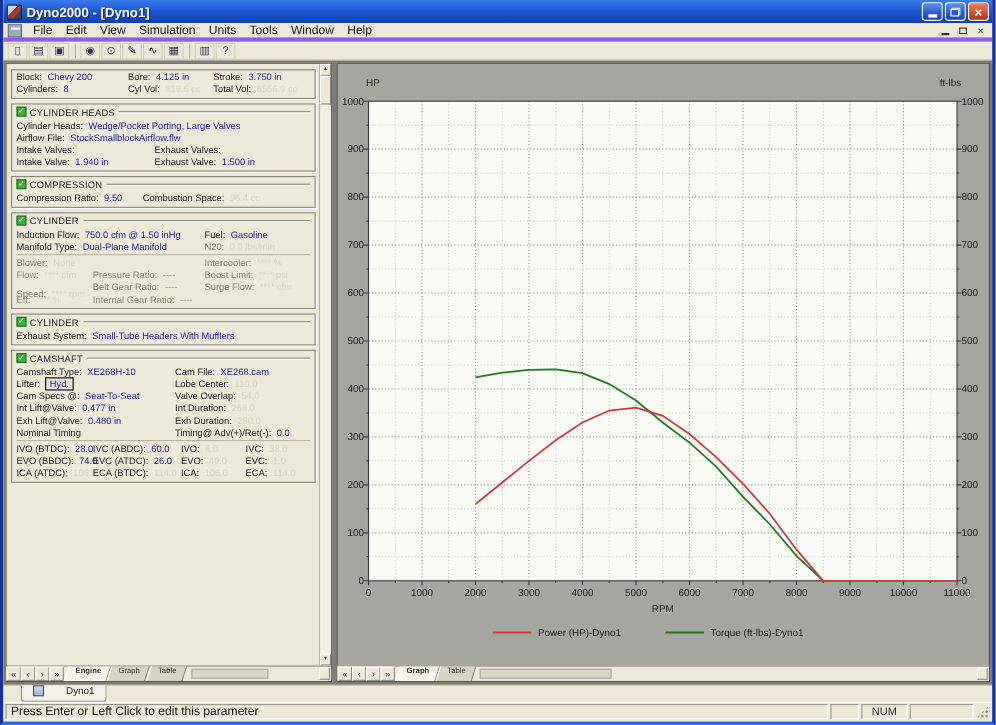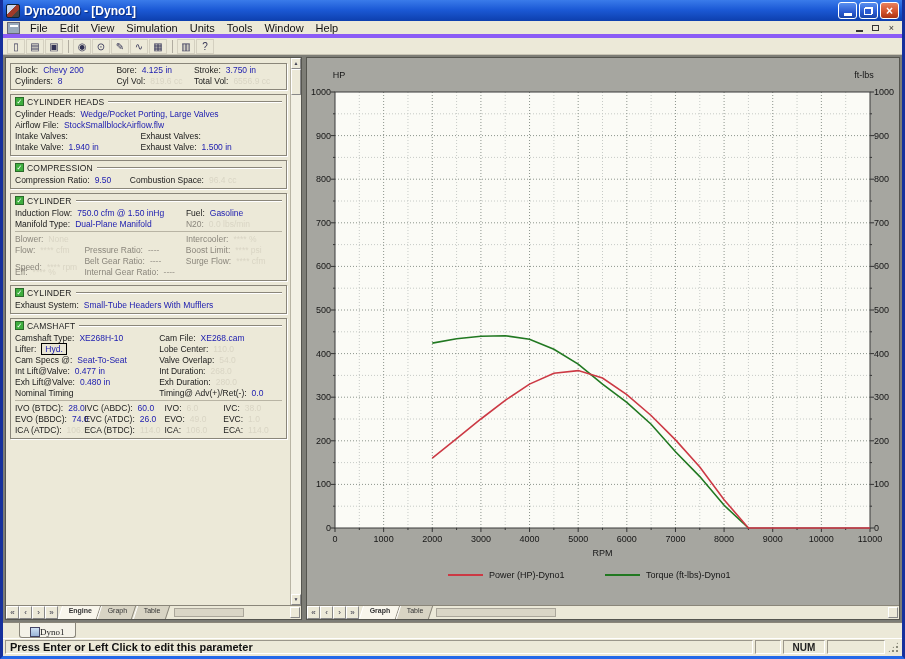--- a/index.html
+++ b/index.html
@@ -73,25 +73,25 @@
   .tabstrip { height:14px; background:#ece9d8; border-top:1px solid #8a867a; display:flex; align-items:stretch; font-size:7px; }
   .nav { width:13px; border:1px solid #fff; border-right-color:#888; border-bottom-color:#888; background:#ece9d8; color:#334; text-align:center; line-height:12px; font-size:8px; }
   .sheettabs { display:flex; margin-left:2px; }
   .sheettab { padding:1px 7px 0 7px; border-right:1px solid #8a867a; border-left:1px solid #fff; transform:skewX(-18deg); color:#333; background:#d8d4c4; }
   .sheettab > span { display:inline-block; transform:skewX(18deg); }
   .sheettab.active { background:#f8f6ec; font-weight:bold; }
   .htrack { width:70px; margin:2px 0 2px 6px; background:#dad6c6; border:1px solid #aaa69a; }
   .hgrip { width:10px; margin:1px 1px 1px auto; background:#ece9d8; border:1px solid #fff; border-right-color:#888; border-bottom-color:#888; }
   
   .doctabbar { height:16px; background:#ece9d8; border-top:1px solid #8a867a; display:flex; align-items:flex-start; padding-left:16px; }
-  .doctab { display:flex; align-items:flex-end; gap:0; height:15px; padding:0 10px; font-size:9px; color:#222;
-    background:#f4f2e8; border:1px solid #8a867a; border-top:none; border-radius:0 0 3px 3px;font-family:Liberation Serif, serif; }
+  .doctab { display:flex; align-items:flex-start; gap:20px; height:15px; padding:0 10px; font-size:9px; color:#222;
+    background:#f4f2e8; border:1px solid #8a867a; border-top:none; border-radius:0 0 3px 3px; }
   .doc-icon { width:10px; height:10px; background:linear-gradient(#cfe0f4,#9ab4d8); border:1px solid #446; }
   
-  .statusbar { height:17px; background:#ece9d8; border-top:1px solid #fff; display:flex; align-items:center; padding:1px 2px; font-size:11px; gap:2px;font-weight:bold; }
+  .statusbar { height:17px; background:#ece9d8; border-top:1px solid #fff; display:flex; align-items:center; padding:1px 2px; font-size:11px; gap:2px; }
   .spanel { border:1px solid #9a968a; border-bottom-color:#fff; border-right-color:#fff; height:14px; display:flex; align-items:center; padding:0 4px; }
   .smsg { flex:1; color:#111; }
   .snum { width:42px; justify-content:center; font-size:10px; color:#222; }
   .s1 { width:26px; } .s2 { width:58px; }
   .grip { width:13px; height:13px; clip-path:polygon(100% 0,100% 100%,0 100%);
     background:radial-gradient(#8a8a7a 1px,transparent 1.2px); background-size:4px 4px; }
   
   .chartwrap { flex:1; }
   svg text { font-family:"Liberation Sans","DejaVu Sans",sans-serif; }
 </style>

